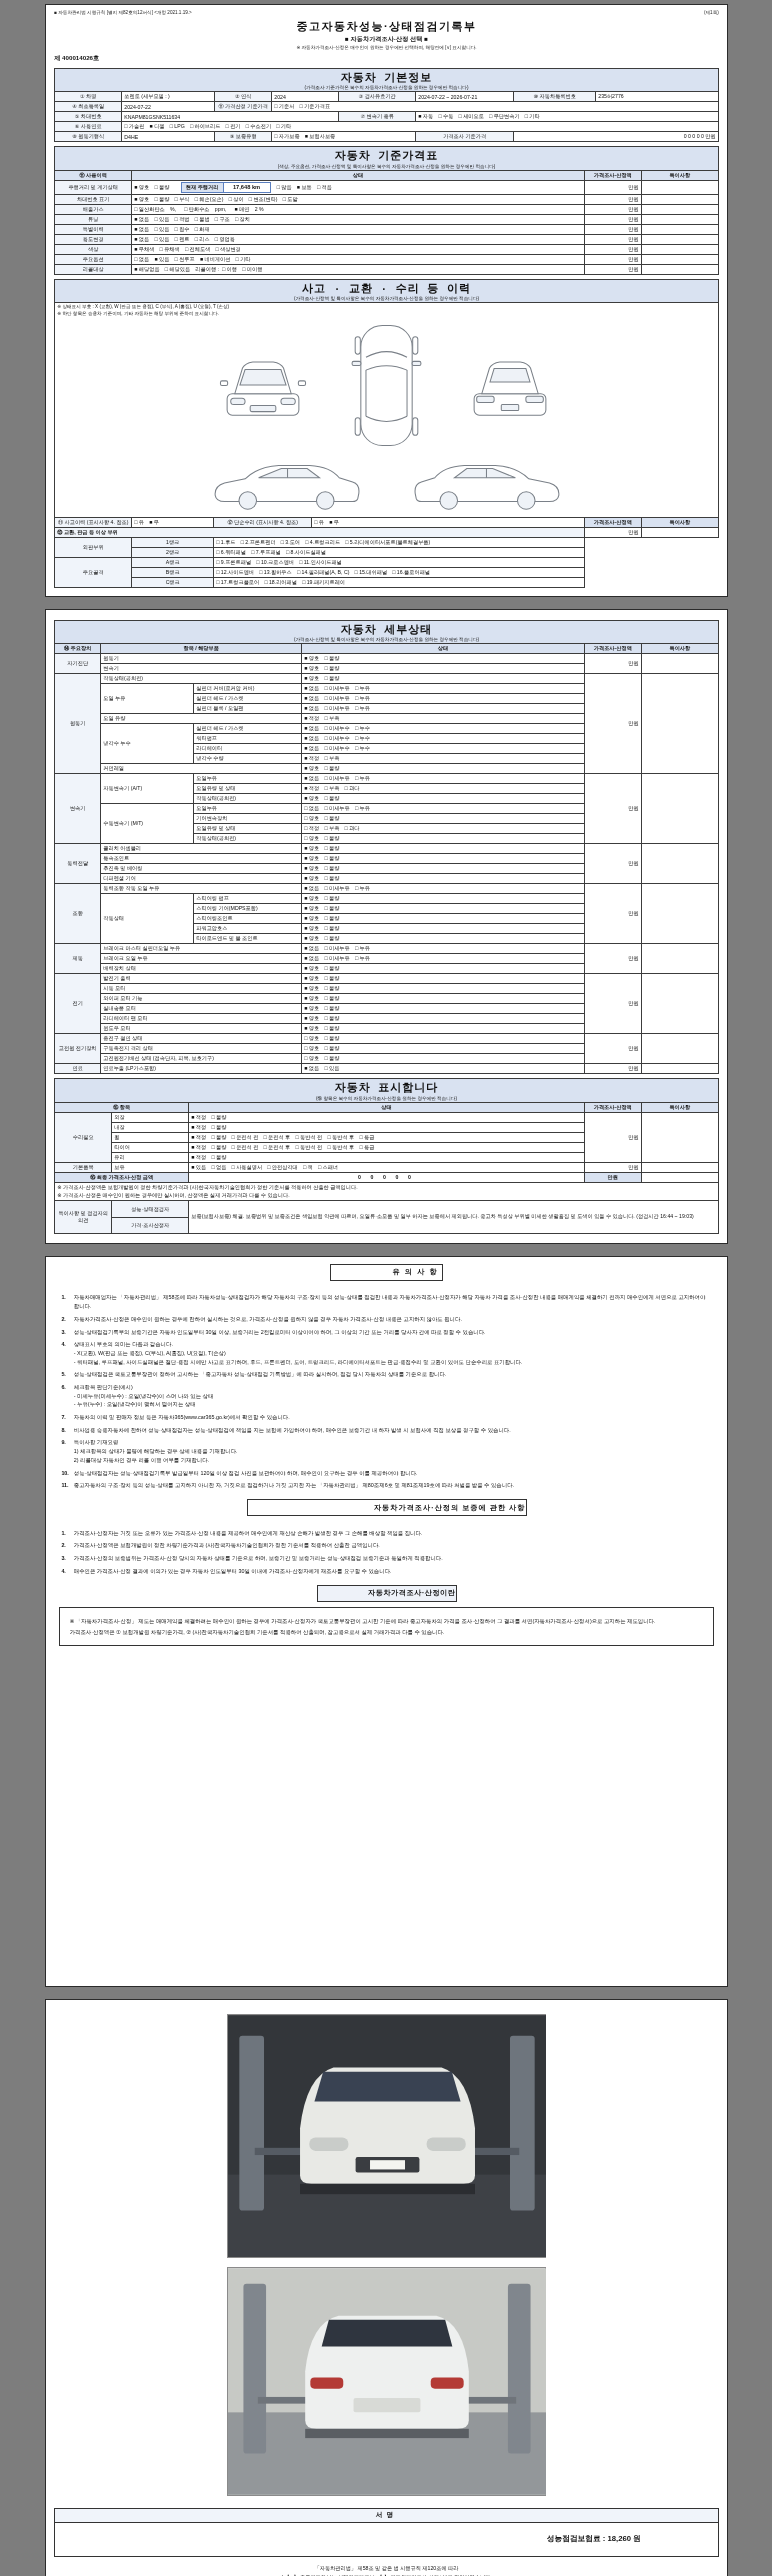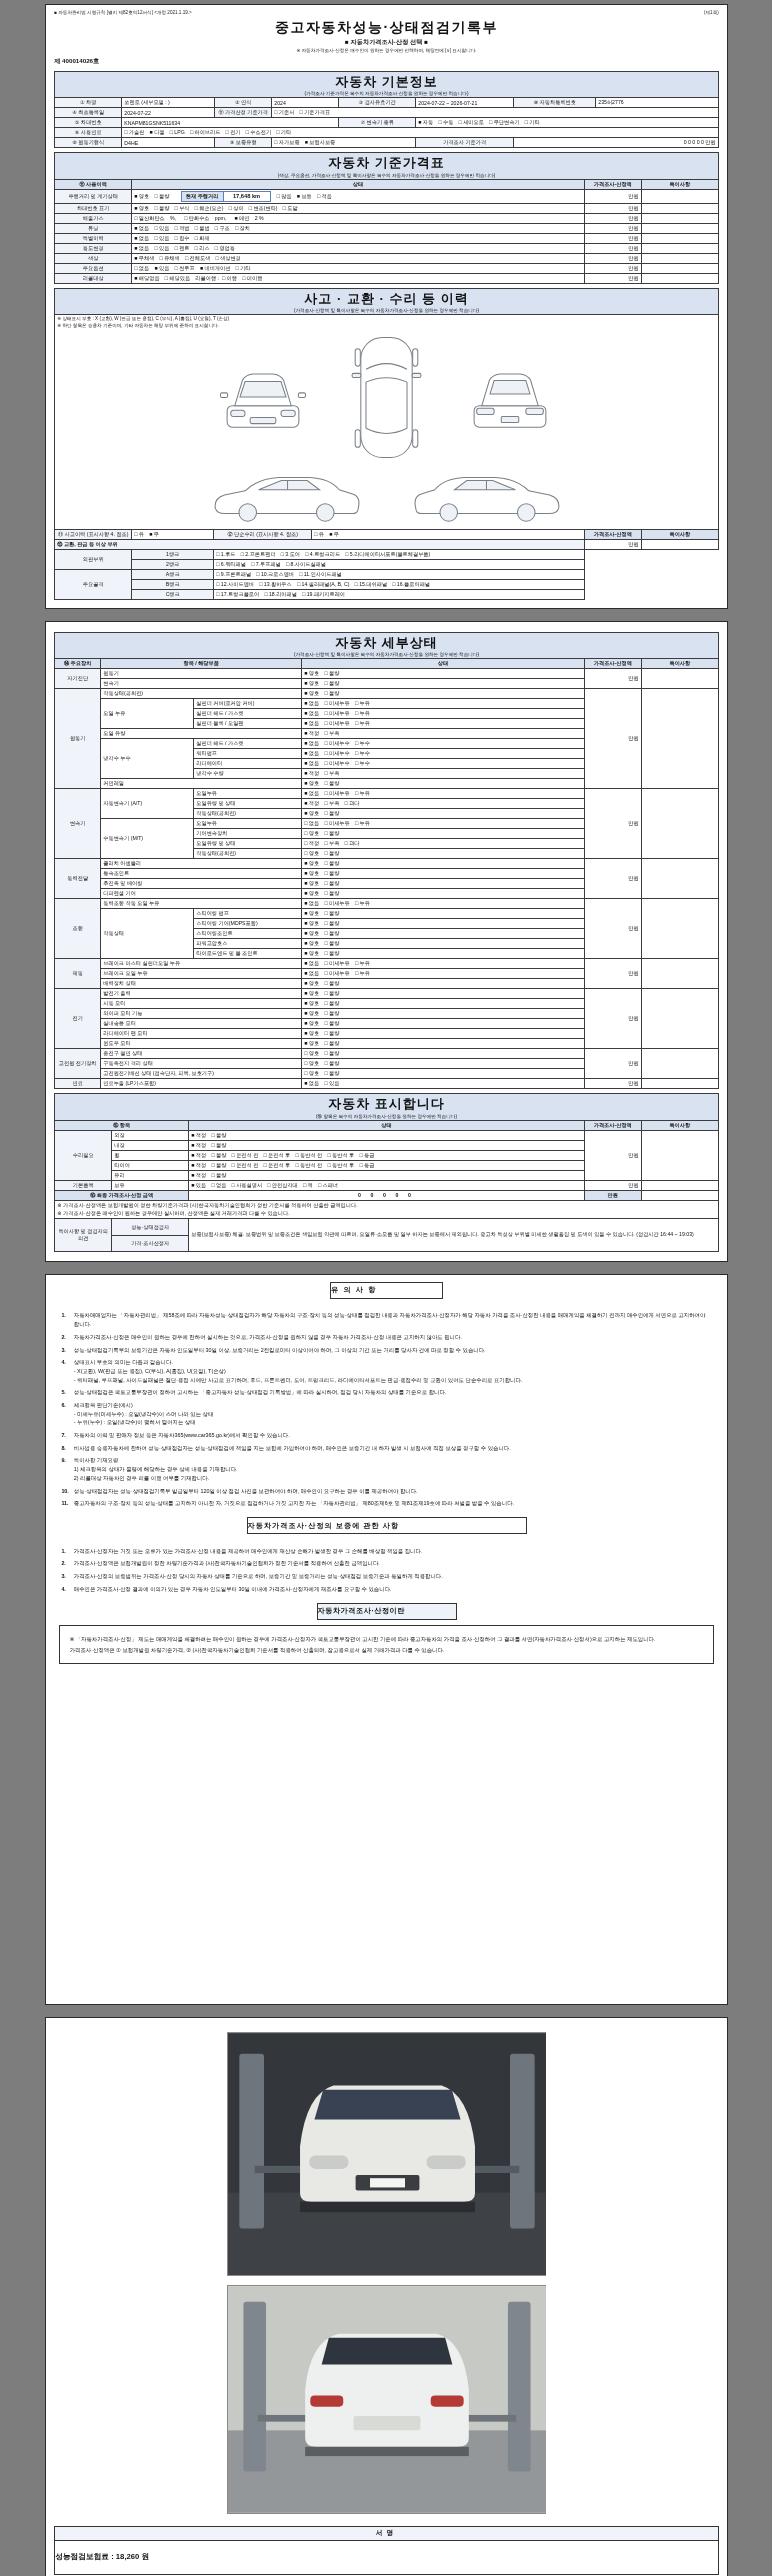--- a/index.html
+++ b/index.html
@@ -2,61 +2,61 @@
 <html style="font-size:8.2px"><head>
 <meta charset="utf-8">
 <style>
   *{box-sizing:border-box;}
   html,body{margin:0;padding:0;}
   body{width:773px;min-height:2576px;background:#7d7d7d;font-family:"Liberation Sans","DejaVu Sans",sans-serif;color:#111;}
   .sheet{width:683px;margin:0 auto;background:#fff;border:0.5px solid #2b2b2b;padding:5.2px 8.2px 8.2px;}
   .sheet.first{margin-top:4.1px;}
   .sheet + .sheet{margin-top:12px;}
   .topnote{display:flex;justify-content:space-between;font-size:4.6px;color:#222;}
-  h1.title{font-size:14px;text-align:center;margin:4.1px 0 1px;letter-spacing:1.5px;}
+  h1.title{font-size:11px;text-align:center;margin:4.1px 0 1px;letter-spacing:1.5px;}
   .subtitle{text-align:center;font-size:6.2px;font-weight:bold;margin-top:1px;}
   .subnote{text-align:center;font-size:4.6px;margin:1px 0 4.1px;color:#222;}
   .docno{font-size:6.2px;font-weight:bold;margin:1px 0 2.1px;}
   table.f{width:100%;border-collapse:collapse;table-layout:fixed;margin-top:4.1px;}
   table.f th,table.f td{border:0.5px solid #3c3c3c;font-size:5.2px;padding:1px 2.1px;vertical-align:middle;word-break:break-all;}
   .secbar-cell{background:#d9e2f1;padding:1.5px 0 1px;}
-  .secbar-cell .t{font-size:13px;font-weight:bold;letter-spacing:1px;}
+  .secbar-cell .t{font-size:11px;font-weight:bold;letter-spacing:1px;font-family:Liberation Mono, monospace;}
   .secbar-cell .n{font-size:4.6px;font-weight:normal;margin-top:0.5px;}
   .hd{background:#d9e2f1;text-align:center;font-weight:bold;}
   .lb{background:#f0f4fa;text-align:center;}
   .lb2{background:#fff;text-align:left;}
   .sub{background:#fff;text-align:left;padding-left:4.1px;}
   .state{text-align:left;padding-left:3.1px;white-space:normal;}
   .price{text-align:right;padding-right:3.1px;}
   .cb{white-space:nowrap;margin-right:5.2px;font-size:5.2px;}
   .pfx{margin-right:3.1px;font-size:5.2px;}
   .sfx{margin-right:8.2px;font-size:5.2px;}
   .mbox{display:inline-flex;border:0.8px solid #5b7fbf;margin:0 6.2px;vertical-align:middle;}
   .mbox .ml{background:#d9e2f1;padding:1px 4.1px;border-right:0.5px solid #5b7fbf;font-weight:bold;font-size:5.2px;}
   .mbox .mv{padding:1px 7.2px;font-weight:bold;font-size:5.7px;min-width:46px;text-align:center;}
   .diag-cell{padding:3.1px 5.2px 5.2px;}
   .diag-notes{font-size:4.6px;line-height:1.5;margin-bottom:2.1px;}
   .diag-row1{display:flex;justify-content:center;align-items:center;gap:36px;margin:3.1px 0;}
   .diag-row2{display:flex;justify-content:center;align-items:center;gap:46px;margin:2.1px 0 1px;}
   .final{text-align:center;font-weight:bold;letter-spacing:4.1px;font-size:6.2px;}
   .notes-cell{font-size:4.6px;line-height:1.5;}
   .op-text{font-size:4.9px;line-height:1.5;vertical-align:top;padding:2.1px 3.1px;height:33px;}
-  .boxtitle{width:113px;margin:2.1px auto 5.2px;border:0.8px solid #333;text-align:left;font-weight:bold;font-size:7.2px;letter-spacing:5.2px;padding:2.6px 0;background:#fff;}
+  .boxtitle{width:113px;margin:2.1px auto 5.2px;border:0.8px solid #333;text-align:right;font-weight:bold;font-size:7.2px;letter-spacing:5.2px;padding:2.6px 0;background:#fff;}
   .boxtitle.wide{width:280px;letter-spacing:1px;}
   .boxtitle.mean{width:140px;letter-spacing:0.5px;background:#eef2f9;font-family:Liberation Serif, serif;}
   .notice-wrap{padding:3.1px 7.2px;}
   .notice-item{display:flex;font-size:5.4px;line-height:1.6;margin:4.1px 0;}
   .notice-item .no{width:12.4px;flex:none;font-weight:bold;}
   .notice-item .txt{white-space:pre-line;}
   .mean-box{border:0.8px solid #333;margin:2.1px 5.2px 4.1px;padding:6.2px 9.3px;}
   .mean-p{font-size:5.4px;line-height:1.65;margin:2.1px 0;}
   .photo-wrap{width:319px;margin:9.3px auto 3.1px;border:0.5px solid #8a8a8a;font-size:0;background:#ddd;}
   .sign-box{border:0.8px solid #333;margin-top:11.3px;}
   .sign-title{border-bottom:0.5px solid #333;background:#f0f4fa;text-align:center;font-weight:bold;font-size:6.7px;letter-spacing:4.1px;padding:2.1px 0;}
-  .sign-body{height:33px;display:flex;align-items:center;padding-right:77px;}
+  .sign-body{height:33px;display:flex;align-items:center;justify-content:flex-end;padding-right:77px;}
   .fee{font-size:7.7px;font-weight:bold;}
   .footer-lines{text-align:center;font-size:5.2px;line-height:1.7;margin-top:7.2px;}
   svg{display:block;}
   .s1{min-height:583px;}
   .s2{min-height:544px;}
   .s3{min-height:731px;}
   .s4{min-height:668px;}
 </style>
 </head>
 <body>

